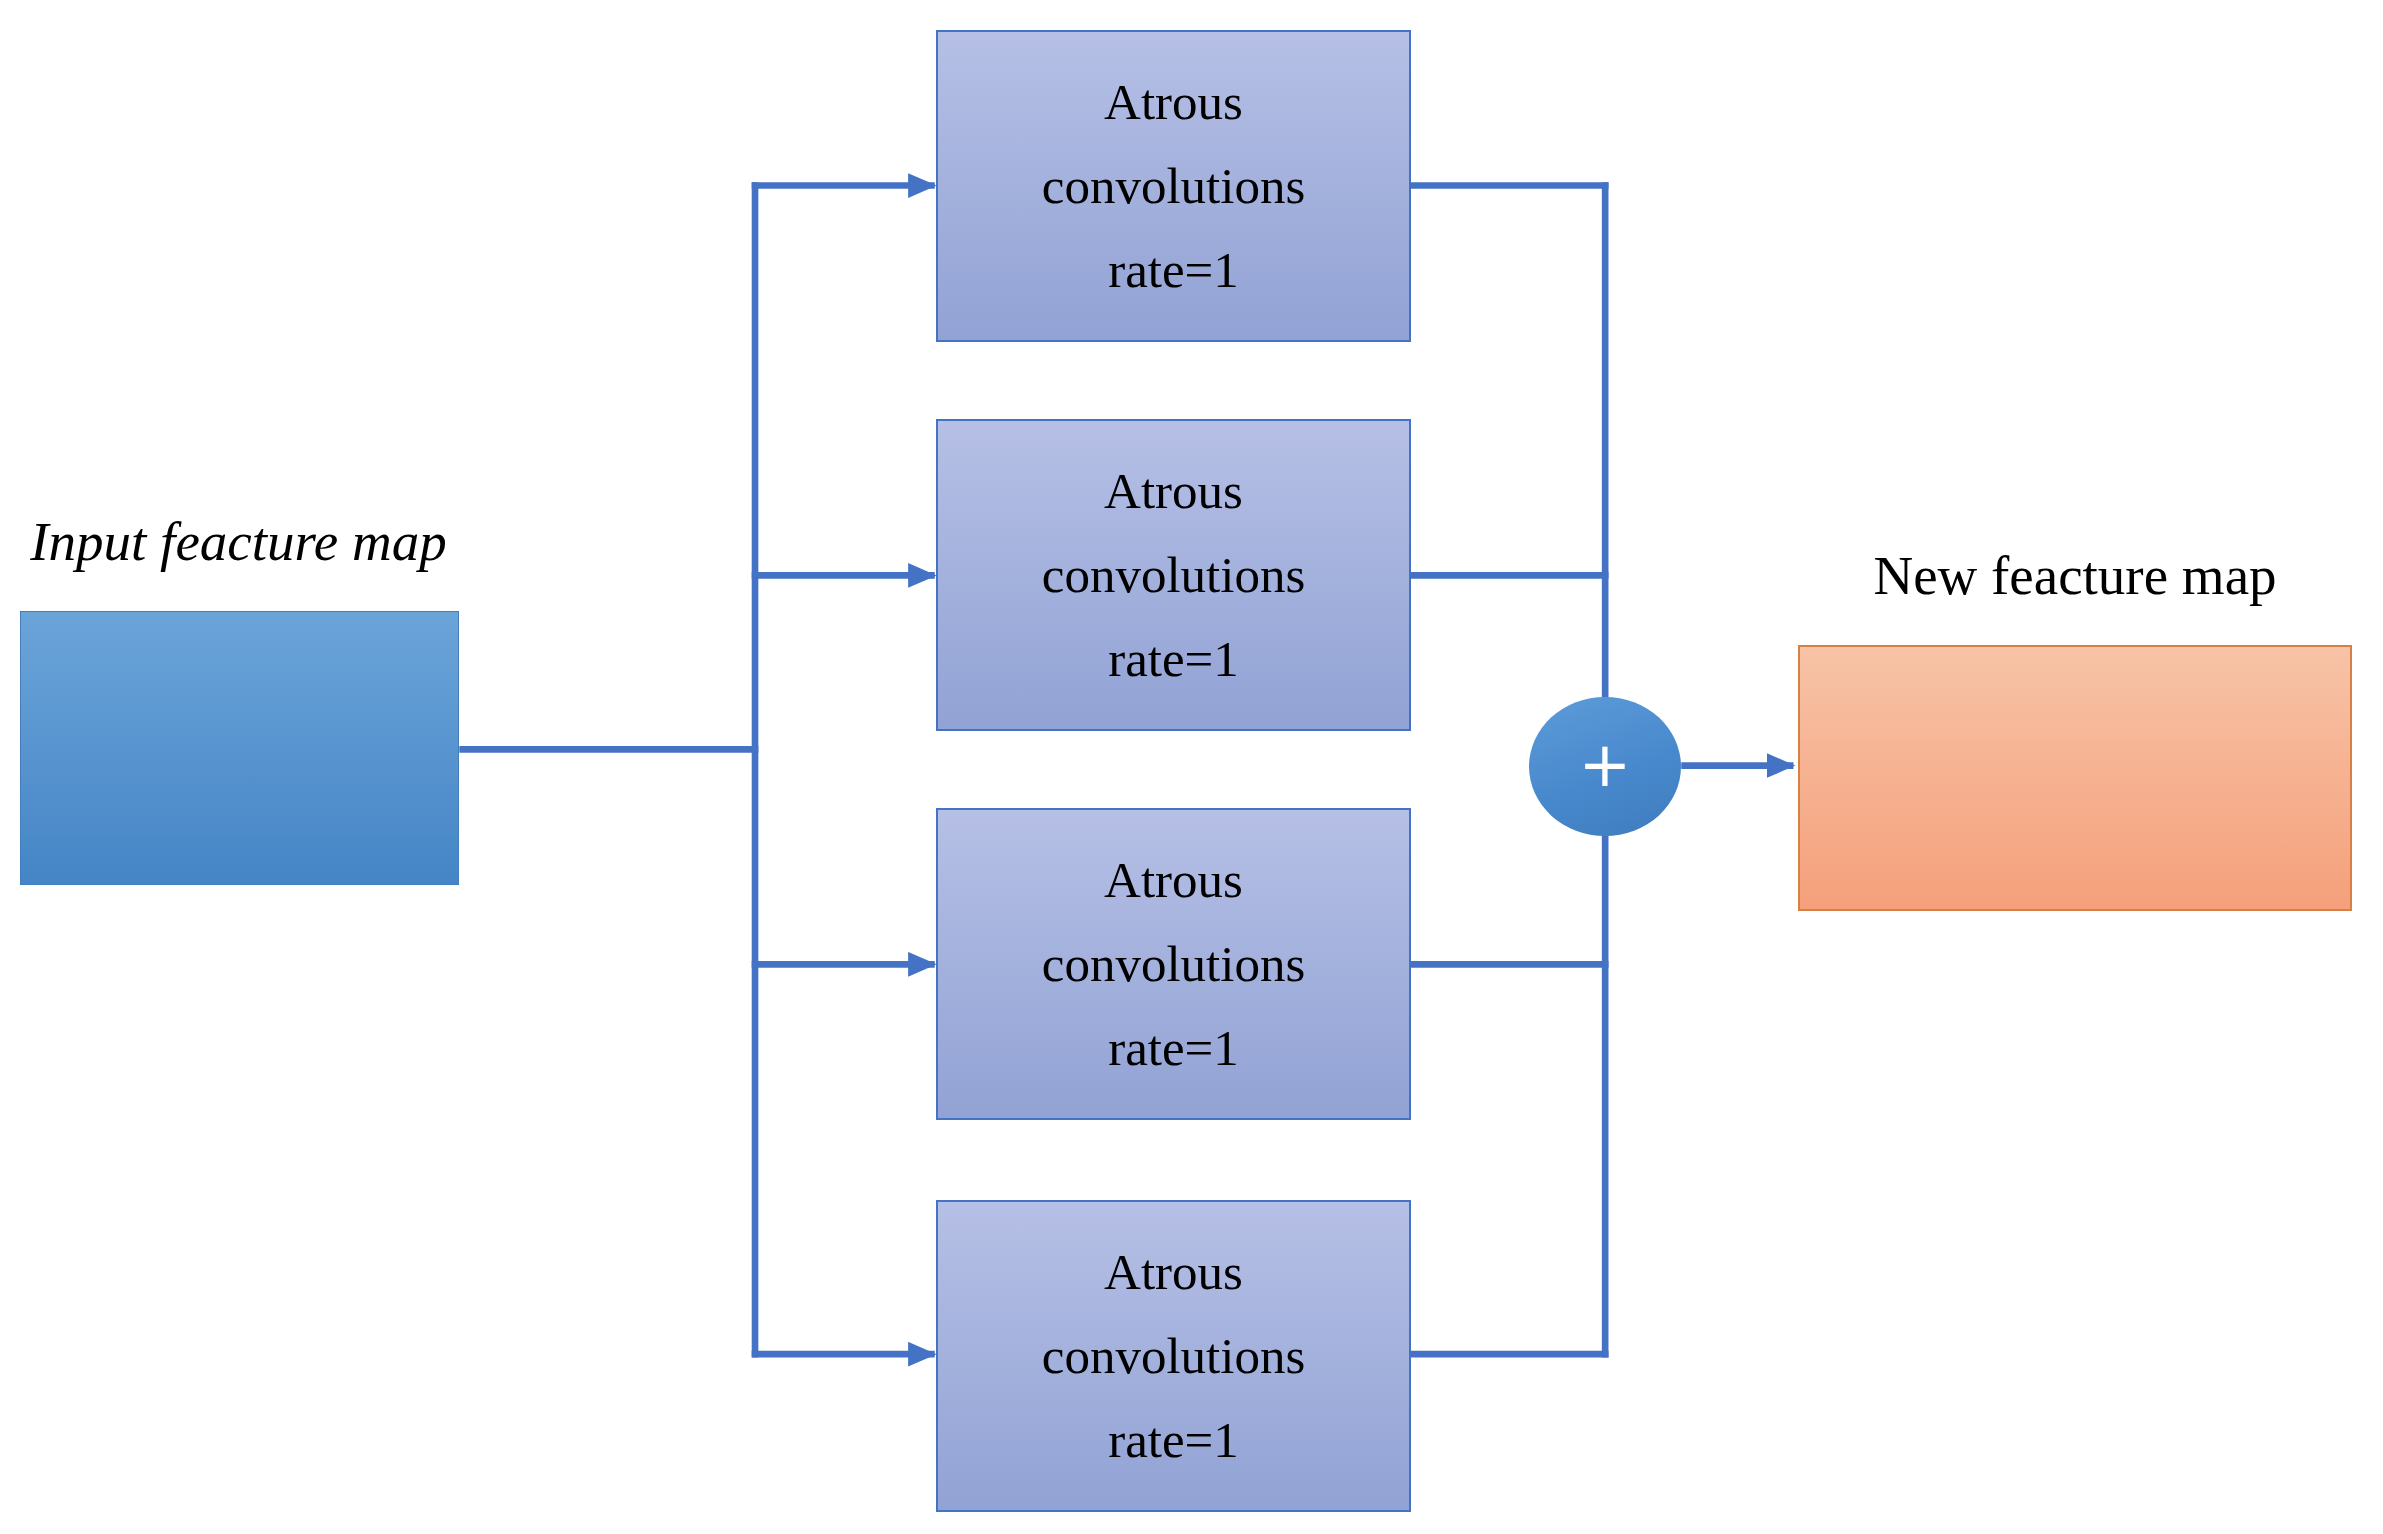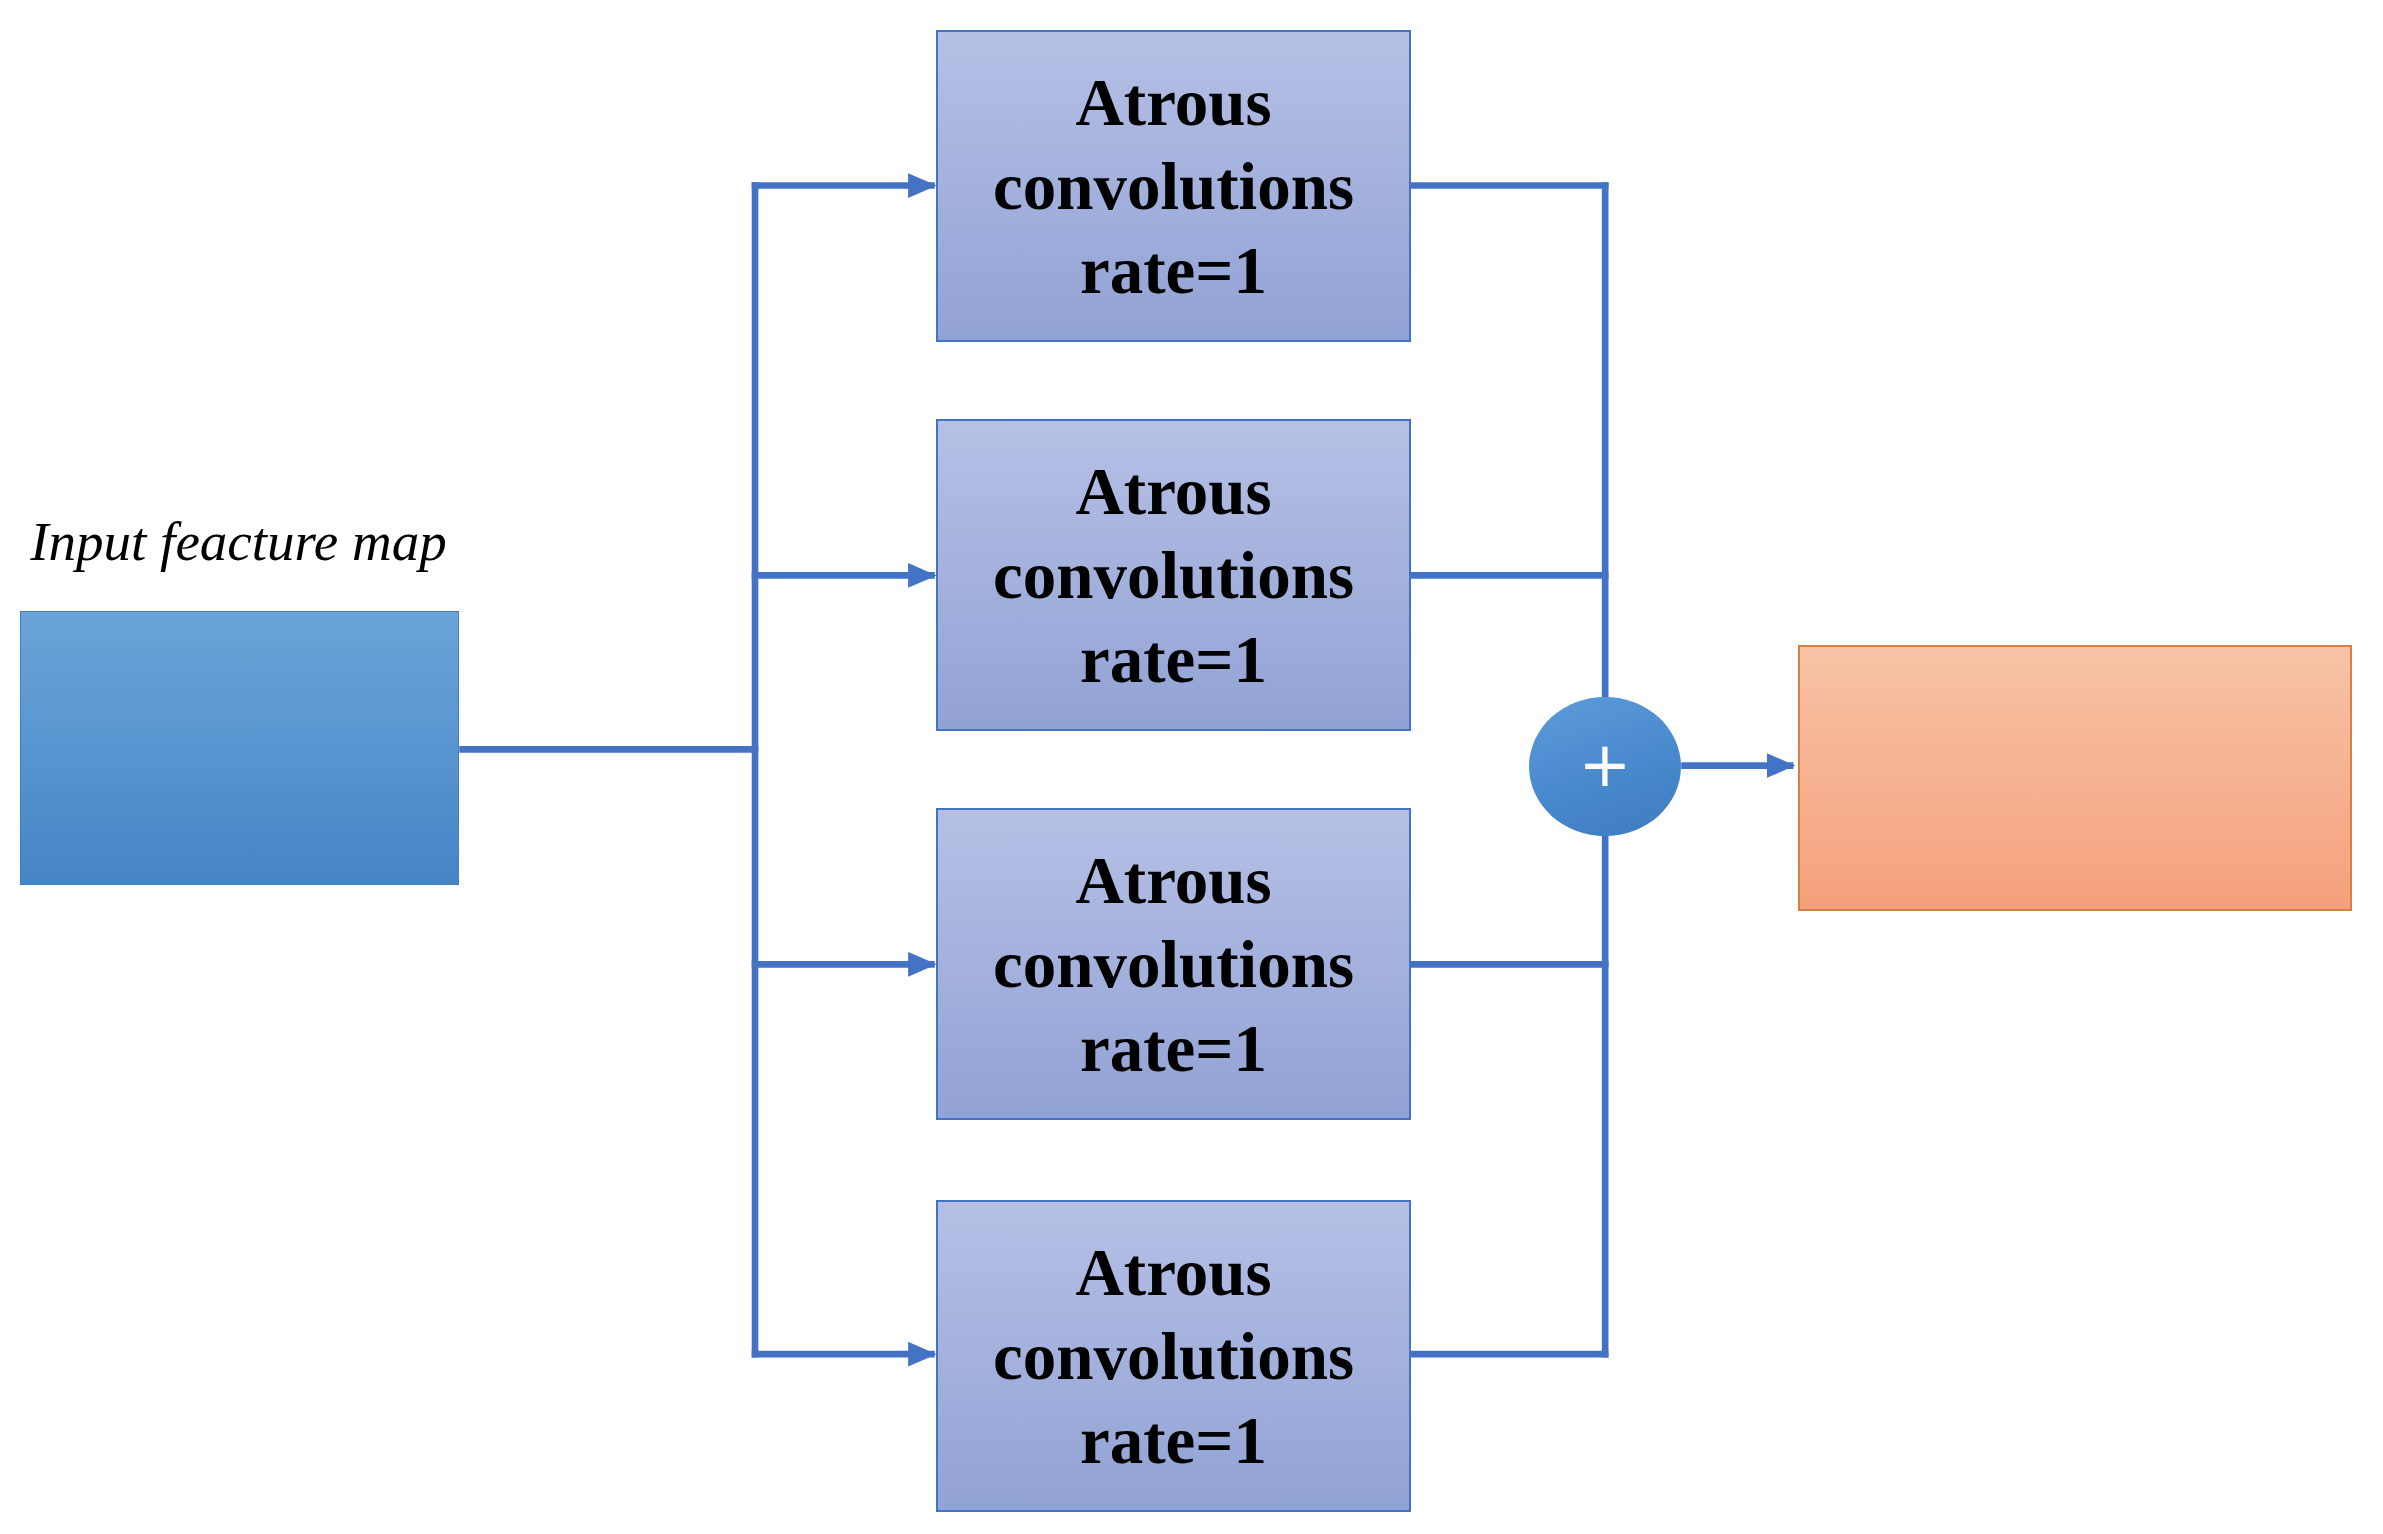--- a/index.html
+++ b/index.html
@@ -38,25 +38,24 @@
   .atrous-box {
     left: 936px; width: 475px; height: 312px;
     background: linear-gradient(180deg, #b6c0e6 0%, #91a2d4 100%);
     border: 2.9px solid #4472c4;
     display: flex;
     align-items: center;
     justify-content: center;
   }
   .atrous-box .box-label {
     color: #000000;
-    font-size: 67px;
+    font-size: 51px;
     line-height: 84px;
     text-align: center;
     white-space: pre-line;
-    font-weight: bold;
   }
   .atrous-1 { top: 29.5px; }
   .atrous-2 { top: 419px; }
   .atrous-3 { top: 808px; }
   .atrous-4 { top: 1200px; }
 
   .output-box {
     left: 1798px; top: 645px; width: 554px; height: 266px;
     background: linear-gradient(180deg, #f7c3a6 0%, #f5a07b 100%);
     border: 2.9px solid #d87f45;
@@ -135,16 +134,17 @@
   <div class="node atrous-box atrous-4">
     <div class="box-label">Atrous
 convolutions
 rate=1</div>
   </div>
 
   <div class="node sum-circle">
     <span class="plus">+</span>
   </div>
 
+  <div class="label output-label">New feacture map</div>
   <div class="node output-box"></div>
 
 </div>
 
 
 </body></html>

